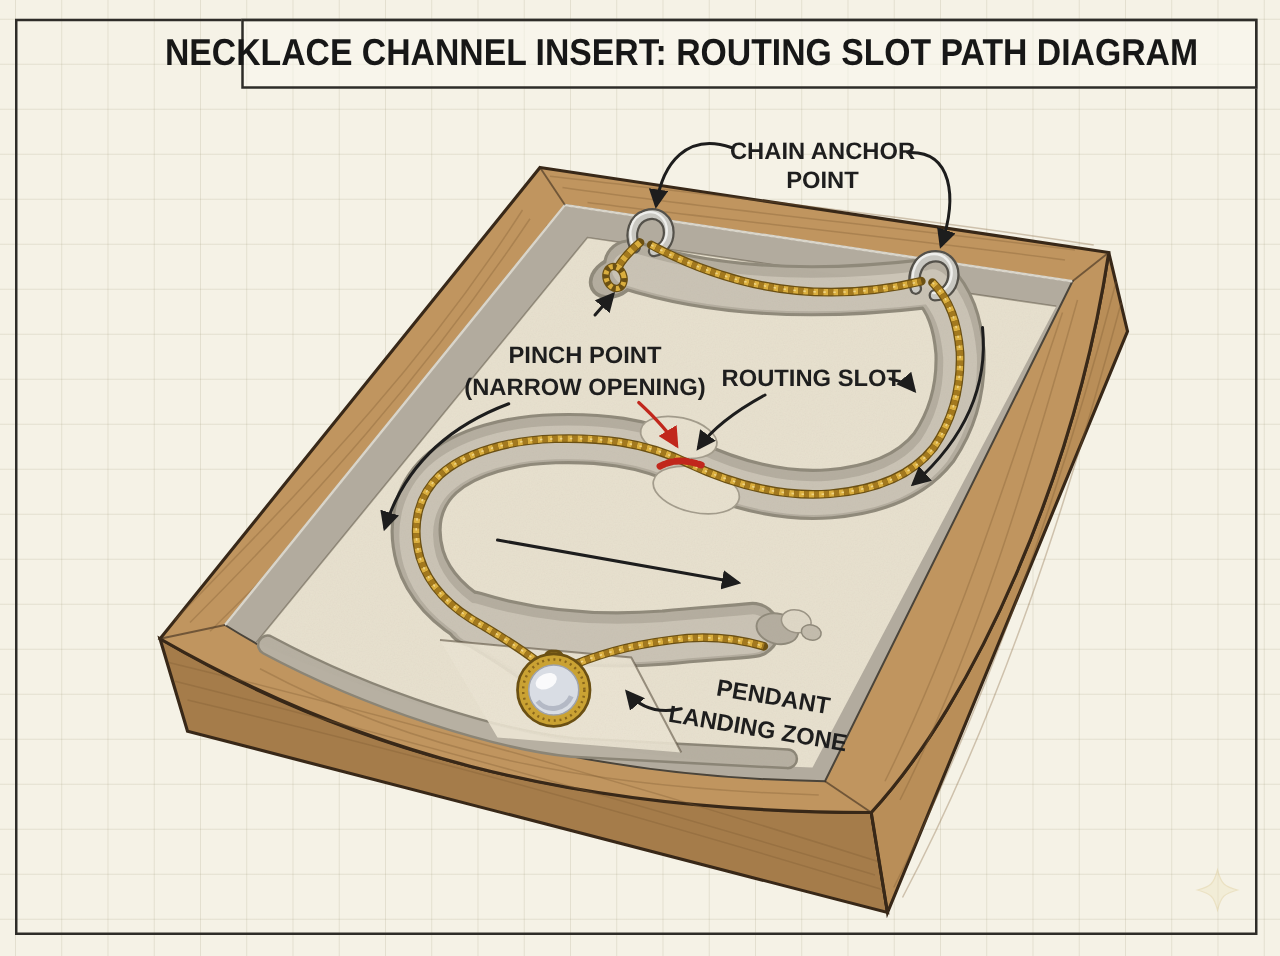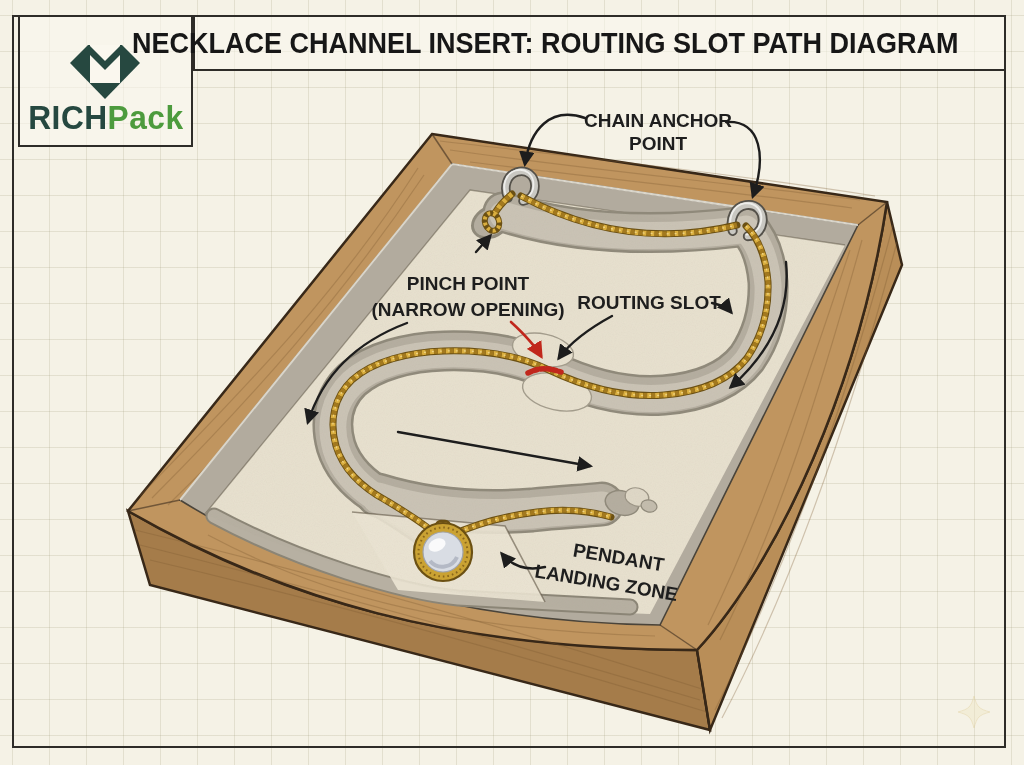--- a/index.html
+++ b/index.html
@@ -216,26 +216,18 @@
         <text class="lbl" x="616" y="563">PENDANT</text>
         <text class="lbl" x="608" y="590">LANDING ZONE</text>
       </g>
     </g>
 
     <path d="M974,696 C977,707 979,709 990,712 C979,715 977,717 974,728 C971,717 969,715 958,712 C969,709 971,707 974,696 Z" fill="#f0e6c2" stroke="#dcc98f" stroke-width="1" opacity=".4"></path>
   </svg>
 
   <div class="frame-border"></div>
 
-  <div class="logo-box">
-    <svg width="175" height="80" viewBox="0 0 175 80" style="margin-top:6px;">
-      <path d="M70,22 L52,40 L87,76 L122,40 L104,22 Z" fill="#264840"></path>
-      <rect x="72" y="22" width="30" height="38" fill="#faf7ee"></rect>
-      <path d="M71,22 L87,38 L103,22 L103,31 L87,47 L71,31 Z" fill="#264840"></path>
-    </svg>
-    <div class="brand-line"><span class="brand-primary">RICH</span><span class="brand-secondary">Pack</span></div>
-  </div>
 
   <div class="title-box">
     <div class="title-text">NECKLACE CHANNEL INSERT: ROUTING SLOT PATH DIAGRAM</div>
   </div>
 
 </div>
 
 </body></html>

